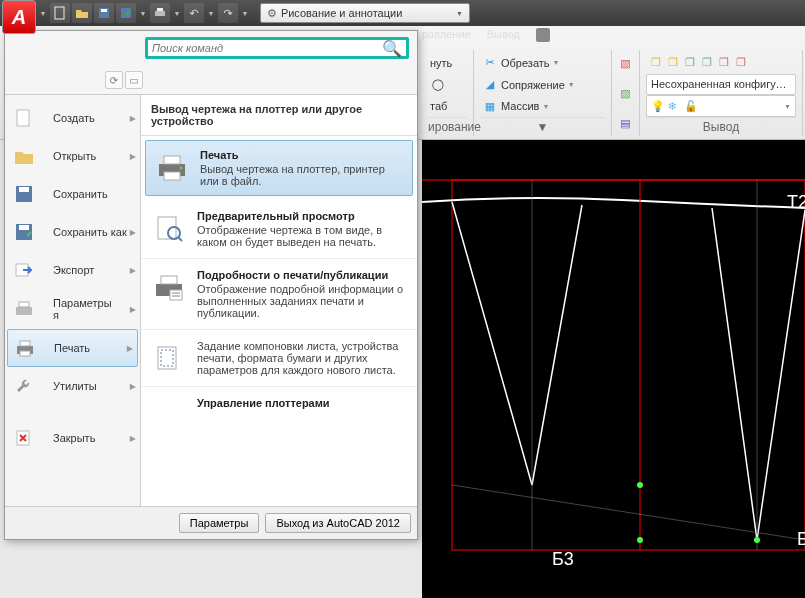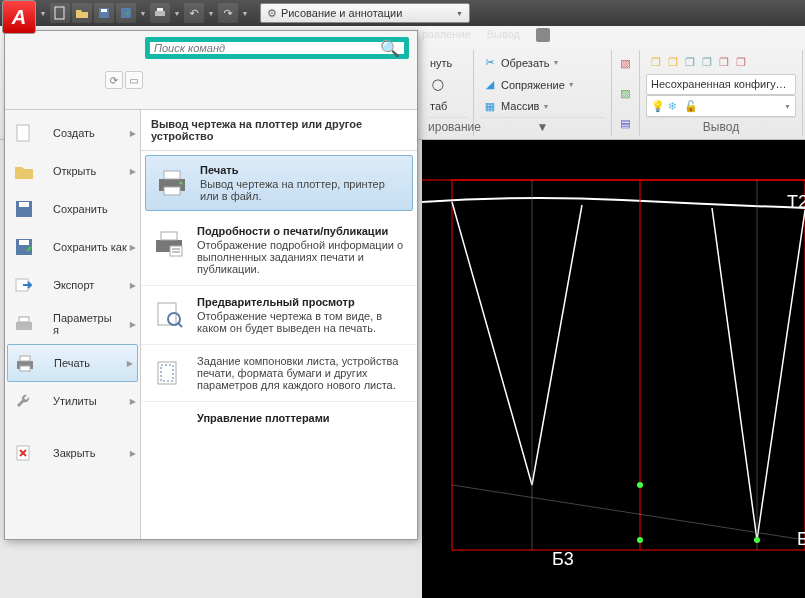--- a/index.html
+++ b/index.html
@@ -14,21 +14,21 @@
 .ribbon-tabs { position:absolute; top:28px; left:422px; height:20px; display:flex; gap:16px; font-size:11px; color:#ddd; }
 .ribbon-tabs span { cursor:pointer;text-align:right; }
 .ribbon-panel { position:absolute; top:50px; left:422px; right:2px; height:86px; display:flex; }
 .rgroup { border-right:1px solid #ccc; padding:2px 6px; display:flex;flex-direction:column;justify-content:space-between; }
 .rrow { display:flex;align-items:center;gap:3px;font-size:11px;color:#333;height:22px;cursor:pointer;padding:0 2px;border-radius:2px; white-space:nowrap;}
 .ricon { width:16px;height:16px;display:inline-flex;align-items:center;justify-content:center; }
 .rlabel-sub { font-size:12px;color:#666;text-align:center;padding-top:2px;border-top:1px solid #ddd; }
 .canvas { position:absolute; top:140px; left:422px; right:0; bottom:0; background:#000; overflow:hidden; }
 .canvas svg { width:100%; height:100%; }
 .appmenu { position:absolute; top:30px; left:4px; width:414px; height:510px; background:#f5f5f5; border:1px solid #999; box-shadow:2px 2px 8px rgba(0,0,0,.3); z-index:50; display:flex;flex-direction:column; }
-.search { margin:6px 8px 22px 140px; height:22px; border:5px solid #14b8a6; border-radius:2px; background:#fff; display:flex;align-items:center;padding:0 4px; }
+.search { margin:6px 8px 7px 140px; height:22px; border:3px solid #14b8a6; border-radius:2px; background:#fff; display:flex;align-items:center;padding:0 4px; }
 .search input { flex:1;border:none;outline:none;font-size:11px;font-style:italic;color:#888; }
 .mini-icons { position:absolute; top:40px; left:100px; display:flex; gap:2px;}
 .mini-icons span{ width:18px;height:18px;border:1px solid #ccc;background:#fafafa;display:inline-flex;align-items:center;justify-content:center;font-size:10px;color:#777;cursor:pointer;border-radius:2px;}
 .menu-body { flex:1; display:flex; border-top:1px solid #ccc; margin-top:28px; }
 .menu-left { width:136px; background:#f5f5f5; border-right:1px solid #ccc; padding-top:4px; }
 .mitem { display:flex;align-items:center;gap:16px;padding:8px 6px;font-size:11px;color:#333;cursor:pointer;position:relative; }
 .mitem.active { background:linear-gradient(#eaf3fb,#cfe5f5); border:1px solid #8ab6d6; border-radius:2px; margin:0 2px;padding:7px 4px;}
 .mitem .micon { width:26px;height:22px;display:flex;align-items:center;justify-content:center; }
 .mitem .arrow { position:absolute; right:4px; color:#999; font-size:8px; }
 .menu-right { flex:1; background:#fff; display:flex;flex-direction:column; }
@@ -292,49 +292,53 @@
               <rect x="9" y="4" width="16" height="8" fill="#fff" stroke="#aaa"></rect>
               <rect x="9" y="20" width="16" height="8" fill="#fff" stroke="#aaa"></rect>
               <circle cx="26" cy="16" r="1.5" fill="#6c6"></circle>
             </svg>
           </div>
         <div class="mr-text"><b>Печать</b><span>Вывод чертежа на плоттер, принтер или в файл.</span></div>
       </div>
       <div class="mr-item">
         <div class="mr-icon">
             <svg width="34" height="30">
+              <rect x="6" y="4" width="18" height="22" fill="#fff" stroke="#aaa"></rect>
+              <circle cx="22" cy="20" r="6" fill="none" stroke="#5a7ca8" stroke-width="2"></circle>
+              <line x1="26" y1="24" x2="30" y2="28" stroke="#5a7ca8" stroke-width="2"></line>
+            </svg>
+          </div>
+        <div class="mr-text"><b>Предварительный просмотр</b><span>Отображение чертежа в том виде, в каком он будет выведен на печать.</span></div>
+      </div>
+      <div class="mr-item">
+        <div class="mr-icon">
+            <svg width="34" height="30">
               <rect x="4" y="12" width="26" height="12" fill="#777"></rect>
               <rect x="9" y="4" width="16" height="8" fill="#fff" stroke="#aaa"></rect>
               <rect x="18" y="18" width="12" height="10" fill="#fff" stroke="#aaa"></rect>
               <line x1="20" y1="21" x2="28" y2="21" stroke="#888"></line>
               <line x1="20" y1="24" x2="28" y2="24" stroke="#888"></line>
             </svg>
           </div>
         <div class="mr-text"><b>Подробности о печати/публикации</b><span>Отображение подробной информации о выполненных заданиях печати и публикации.</span></div>
       </div>
       <div class="mr-item">
         <div class="mr-icon">
             <svg width="34" height="30">
               <rect x="6" y="4" width="18" height="22" fill="#fff" stroke="#aaa"></rect>
-              <circle cx="22" cy="20" r="6" fill="none" stroke="#5a7ca8" stroke-width="2"></circle>
-              <line x1="26" y1="24" x2="30" y2="28" stroke="#5a7ca8" stroke-width="2"></line>
-            </svg>
-          </div>
-        <div class="mr-text"><b>Предварительный просмотр</b><span>Отображение чертежа в том виде, в каком он будет выведен на печать.</span></div>
-      </div>
-      <div class="mr-item">
-        <div class="mr-icon">
-            <svg width="34" height="30">
-              <rect x="6" y="4" width="18" height="22" fill="#fff" stroke="#aaa"></rect>
               <rect x="9" y="7" width="12" height="16" fill="none" stroke="#5a7ca8" stroke-dasharray="2"></rect>
             </svg>
           </div>
         <div class="mr-text"><span>Задание компоновки листа, устройства печати, формата бумаги и других параметров для каждого нового листа.</span></div>
       </div>
       <div class="mr-item" style="border-bottom:none">
         <div class="mr-icon"></div>
         <div class="mr-text">
             <b>Управление плоттерами</b>
           </div>
       </div>
     </div>
   </div>
+  <div class="menu-footer">
+    <button class="fbtn">Параметры</button>
+    <button class="fbtn">Выход из AutoCAD 2012</button>
+  </div>
 </div>
 
 </body></html>

